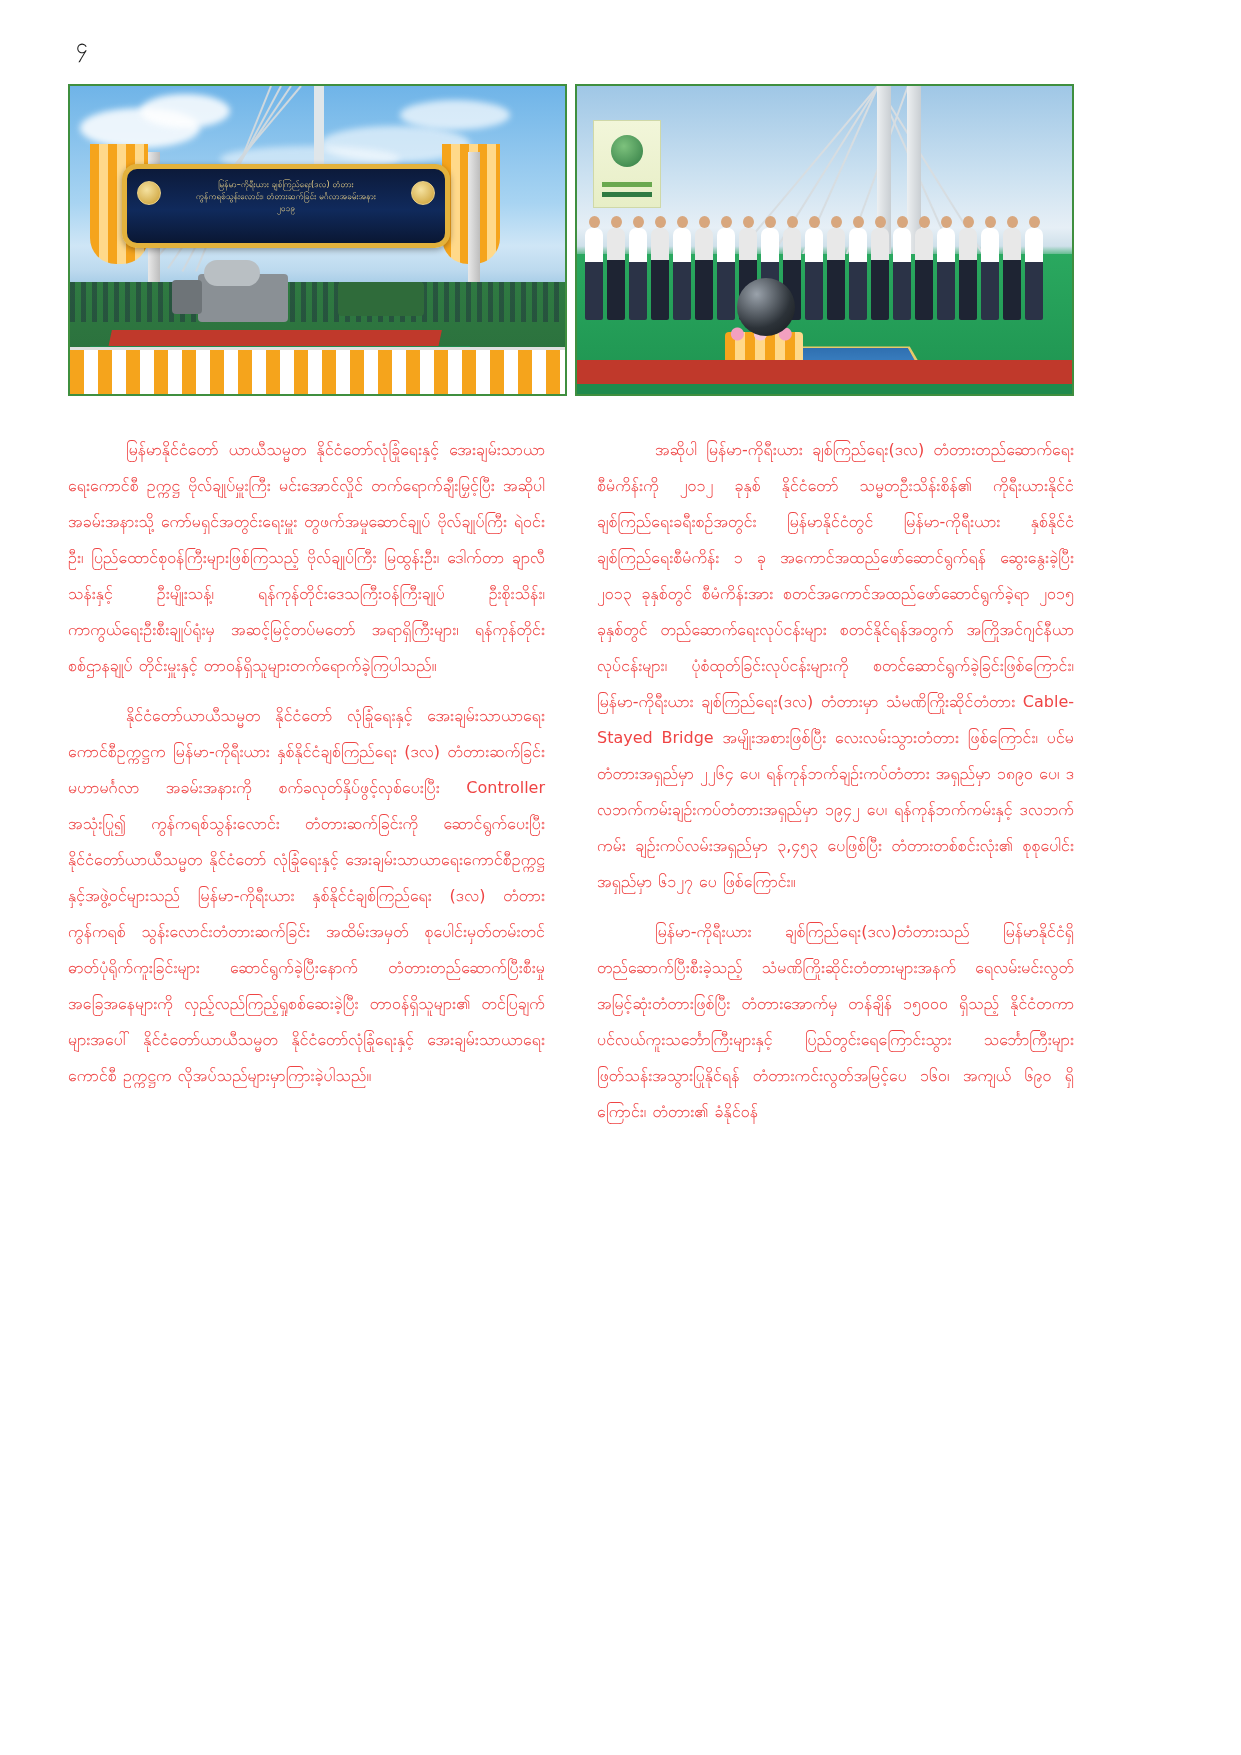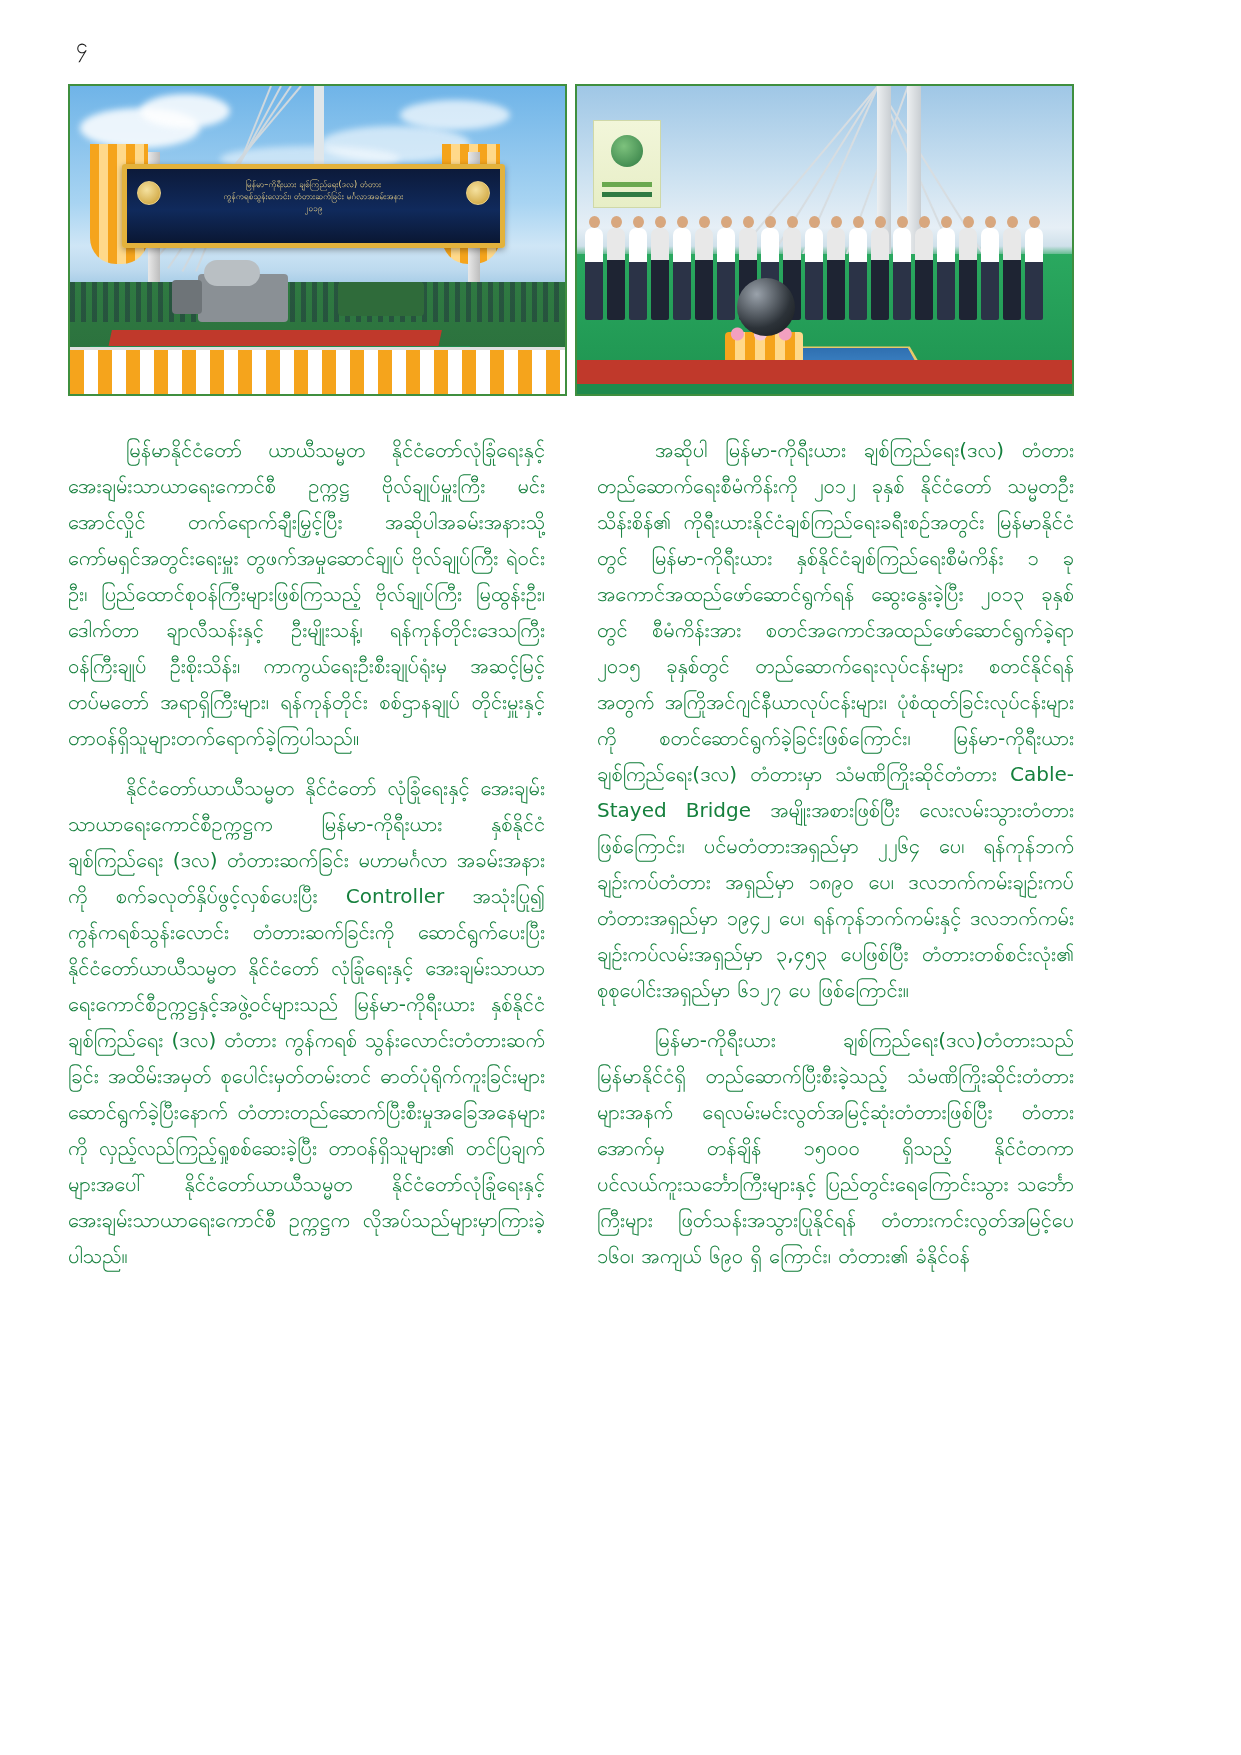--- a/index.html
+++ b/index.html
@@ -73,26 +73,26 @@
   .cable {
     position: absolute;
     background: #cfd8de;
     transform-origin: top center;
     width: 2px;
   }
   .signboard {
     position: absolute;
     left: 52px;
     top: 78px;
-    width: 383px;
+    width: 328px;
     height: 84px;
     background: linear-gradient(#0c1a3a, #102a5c 55%, #0a1733);
     border: 5px solid #e3b23c;
     box-sizing: border-box;
-    border-radius: 3px;
+    border-radius: 15px;
     box-shadow: 0 2px 6px rgba(0,0,0,.35);
   }
   .sign-text {
     position: absolute;
     left: 8px; right: 8px; top: 10px;
     text-align: center;
     color: #f3d98b;
     font-size: 8px;
     line-height: 12px;
     letter-spacing: .2px;
@@ -337,23 +337,23 @@
     display: flex;
     gap: 52px;
   }
   .col {
     width: 477px;
   }
   p.para {
     margin: 0 0 14px 0;
     text-align: justify;
     text-align-last: left;
-    font-size: 20px;
+    font-size: 16px;
     line-height: 36px;
-    color: #15803d;
+    color: #ef4444;
     font-family: "DejaVu Sans", sans-serif;
     text-indent: 58px;
     word-spacing: 1px;
   }
 </style>
 </head>
 <body>
 
 <div class="page">
 

